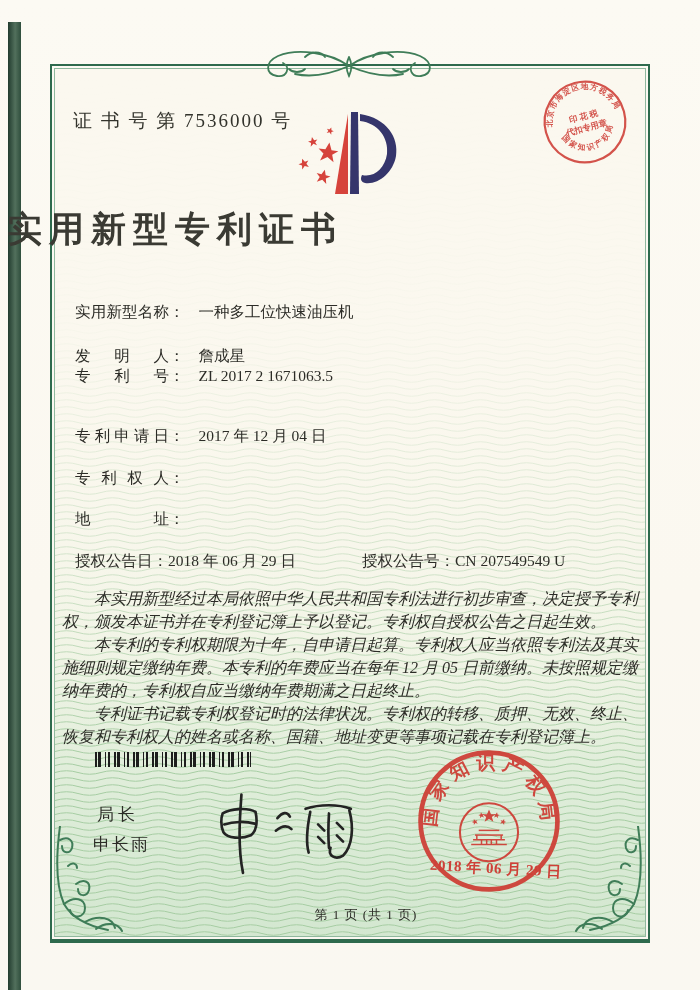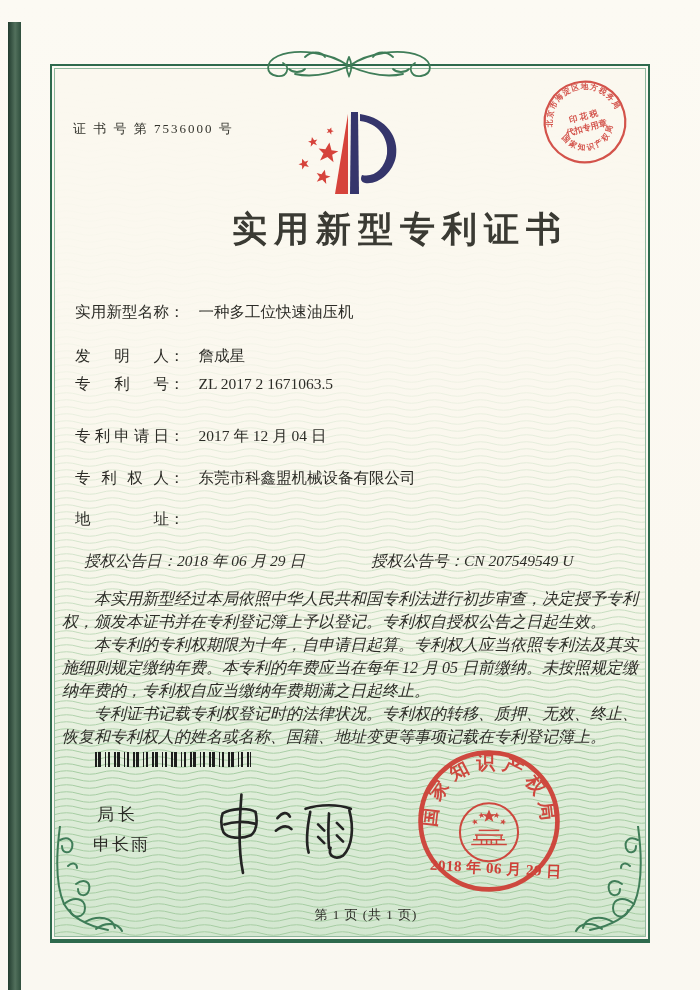--- a/index.html
+++ b/index.html
@@ -15,29 +15,29 @@
   
   .frame{left:50px;top:64px;width:596px;height:873px;
     border:2px solid #2e6a4d;border-bottom-width:4px;z-index:1;}
   .frame-inner{position:absolute;inset:2px;border:1px solid #8fb89e;}
   .bgbase{position:absolute;inset:3px;
     background:linear-gradient(180deg,#fbf8ef 0%,#f9f6ea 40%,#eef3e3 66%,#ddecd8 85%,#d3e7d0 100%);}
   .bgwaves{position:absolute;inset:3px;width:calc(100% - 6px);height:calc(100% - 6px);}
   .bgfade{position:absolute;inset:3px;
     background:linear-gradient(180deg,rgba(251,248,239,1) 0%,rgba(251,248,239,.95) 30%,rgba(251,248,239,.55) 55%,rgba(251,248,239,0) 80%);}
   .z2{z-index:2;} .z5{z-index:5;}
-  .certno{left:73px;top:120px;font-size:13px;letter-spacing:2px;color:#33332c;}
-  .title{left:0;width:568px;top:206px;text-align:right;font-size:35px;font-weight:600;
+  .certno{left:73px;top:108px;font-size:19px;letter-spacing:2px;color:#33332c;}
+  .title{left:0;width:568px;top:206px;text-align:left;font-size:35px;font-weight:600;
     letter-spacing:7px;text-indent:7px;color:#3a3a33;}
   .row{left:75px;display:flex;align-items:flex-end;font-size:15.5px;line-height:23px;}
   .lbl{width:94px;text-align:justify;text-align-last:justify;flex:0 0 94px;}
   .colon{flex:0 0 auto;}
   .val{margin-left:14px;}
   .val.addr{width:400px;text-align:justify;}
-  .grantrow{left:84px;font-size:15.5px;font-style:italic;}
+  .grantrow{left:75px;font-size:15.5px;}
   .grantright{position:absolute;left:287px;top:0;white-space:nowrap;}
   .body{left:62px;top:587px;width:576px;font-size:16px;line-height:23px;
     font-style:italic;text-align:justify;}
   .body p{margin:0;text-indent:2em;}
   .barcode{left:95px;top:752px;width:156px;height:15px;
     background:repeating-linear-gradient(90deg,#1d1d1d 0 2px,transparent 2px 3px,#1d1d1d 3px 6px,transparent 6px 10px,#1d1d1d 10px 11px,transparent 11px 13px,#1d1d1d 13px 15px,transparent 15px 19px);}
   .director-title{left:97px;top:803px;font-size:17px;letter-spacing:4px;}
   .director-name{left:93px;top:833px;font-size:17px;letter-spacing:2px;}
   .seal-date{left:430px;top:860px;width:160px;font-size:15px;font-weight:600;color:#ce4037;
     letter-spacing:.5px;transform:rotate(3deg);}
@@ -149,34 +149,33 @@
   <div class="abs row z2" style="top:300px">
     <span class="lbl">实用新型名称</span>
       <span class="colon">：</span>
     <span class="val">一种多工位快速油压机</span>
   </div>
   <div class="abs row z2" style="top:344px">
     <span class="lbl">发明人</span>
       <span class="colon">：</span>
     <span class="val">詹成星</span>
   </div>
-  <div class="abs row z2" style="top:372px">
+  <div class="abs row z2" style="top:364px">
     <span class="lbl">专利号</span>
       <span class="colon">：</span>
     <span class="val">ZL 2017 2 1671063.5</span>
   </div>
   <div class="abs row z2" style="top:424px">
     <span class="lbl">专利申请日</span>
       <span class="colon">：</span>
     <span class="val">2017 年 12 月 04 日</span>
   </div>
   <div class="abs row z2" style="top:466px">
     <span class="lbl">专利权人</span>
       <span class="colon">：</span>
-    <span class="val">东莞市科鑫盟机械设备有限公司</span>
   </div>
   <div class="abs row z2" style="top:507px">
     <span class="lbl">地址</span>
       <span class="colon">：</span>
   </div>
   <div class="abs grantrow z2" style="top:551px;width:560px">
     <span>授权公告日</span><span>：</span><span>2018 年 06 月 29 日</span>
     <span class="grantright">
       <span>授权公告号</span><span>：</span><span>CN 207549549 U</span>
     </span>

